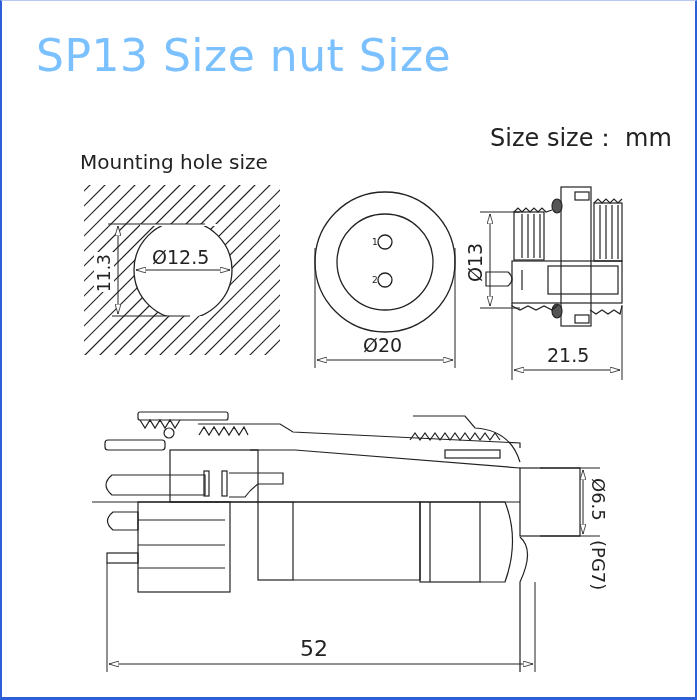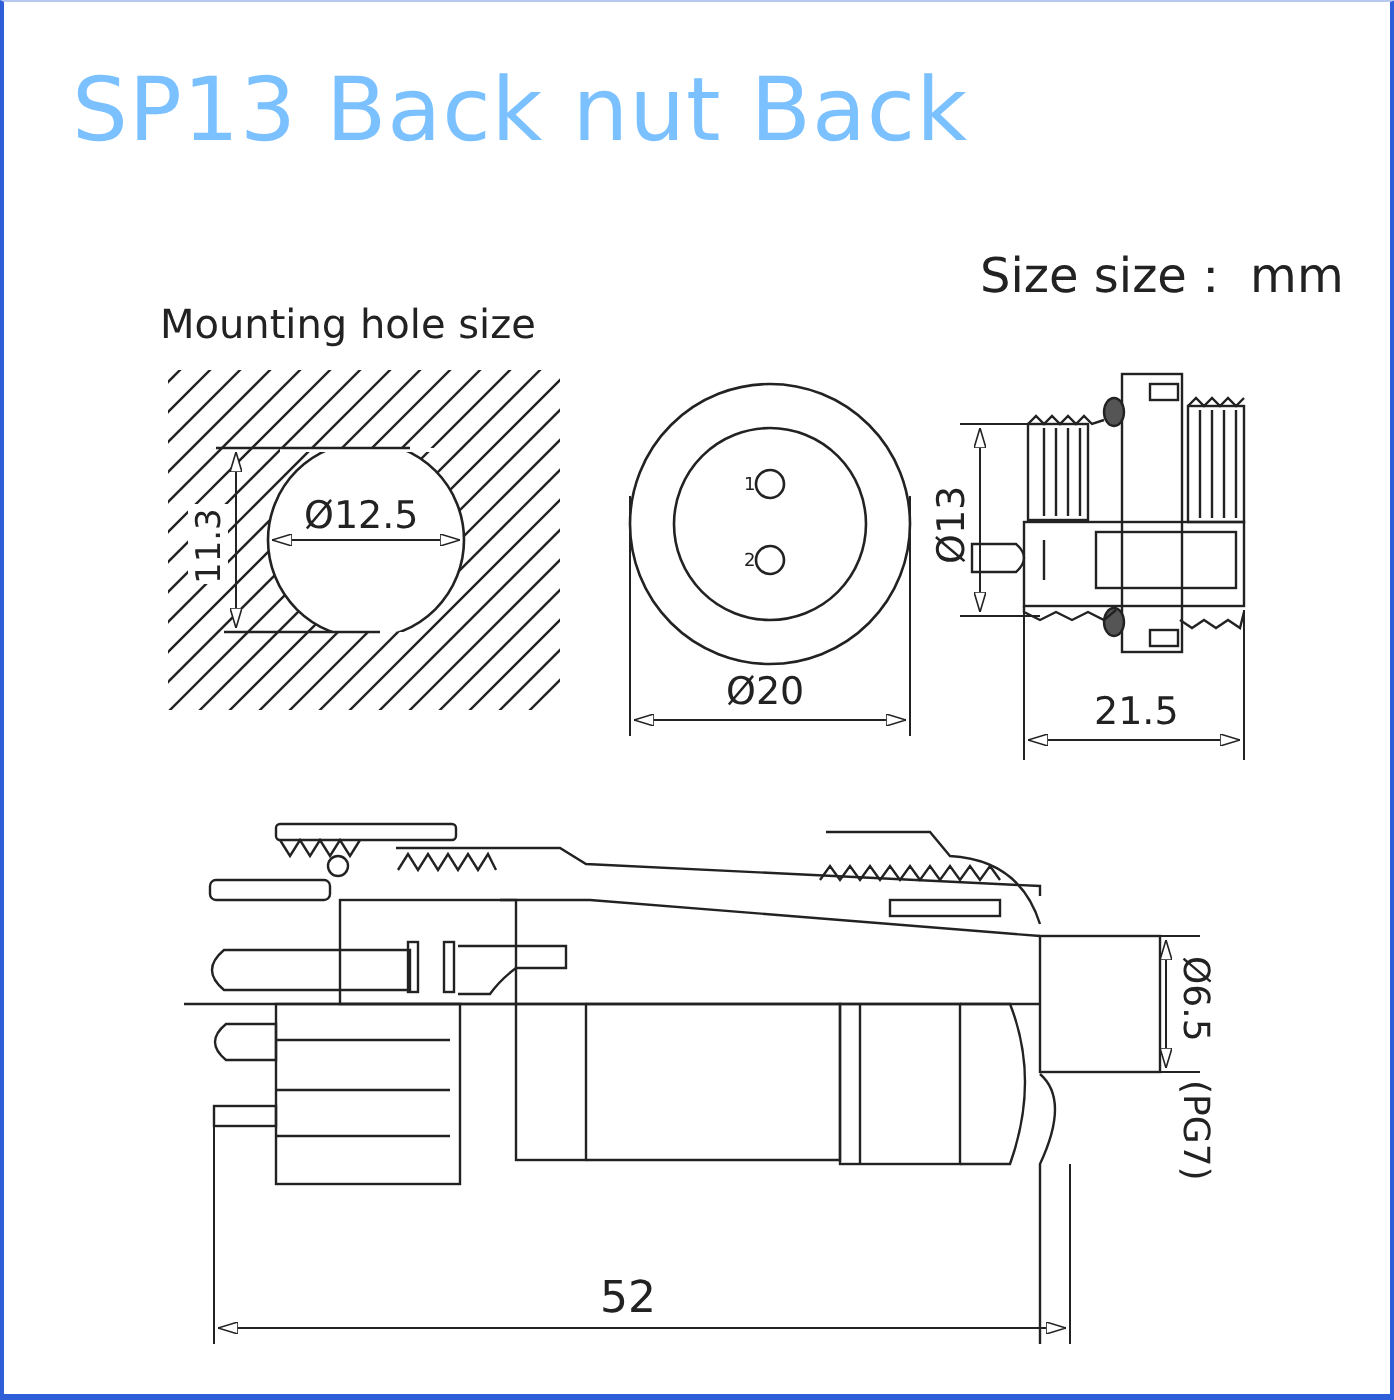--- a/index.html
+++ b/index.html
@@ -9,21 +9,21 @@
   .unit { position:absolute; left:490px; top:122px; font-size:24px; color:#222; font-family:"DejaVu Sans", sans-serif; }
   .label { position:absolute; left:80px; top:150px; font-size:20px; color:#222; font-family:"DejaVu Sans", sans-serif;text-align:center; }
   svg { position:absolute; left:0; top:0; }
   svg text { font-family:"DejaVu Sans", sans-serif; fill:#222; }
 </style>
 </head>
 <body>
 
 <div class="frame"></div>
 
-<div class="title">SP13 Back nut Back</div>
+<div class="title">SP13 Size nut Size</div>
 <div class="unit">Size size： mm</div>
 <div class="label">Mounting hole size</div>
 
 <svg width="697" height="700" viewBox="0 0 697 700">
   <defs>
     <clipPath id="hatchClip">
         <rect x="84" y="185" width="196" height="170"></rect>
       </clipPath>
     <marker id="arr" viewBox="0 0 10 6" refX="10" refY="3" markerWidth="10" markerHeight="6" orient="auto-start-reverse">
       <path d="M0,0 L10,3 L0,6 z" fill="#fff" stroke="#222" stroke-width="0.8"></path>

